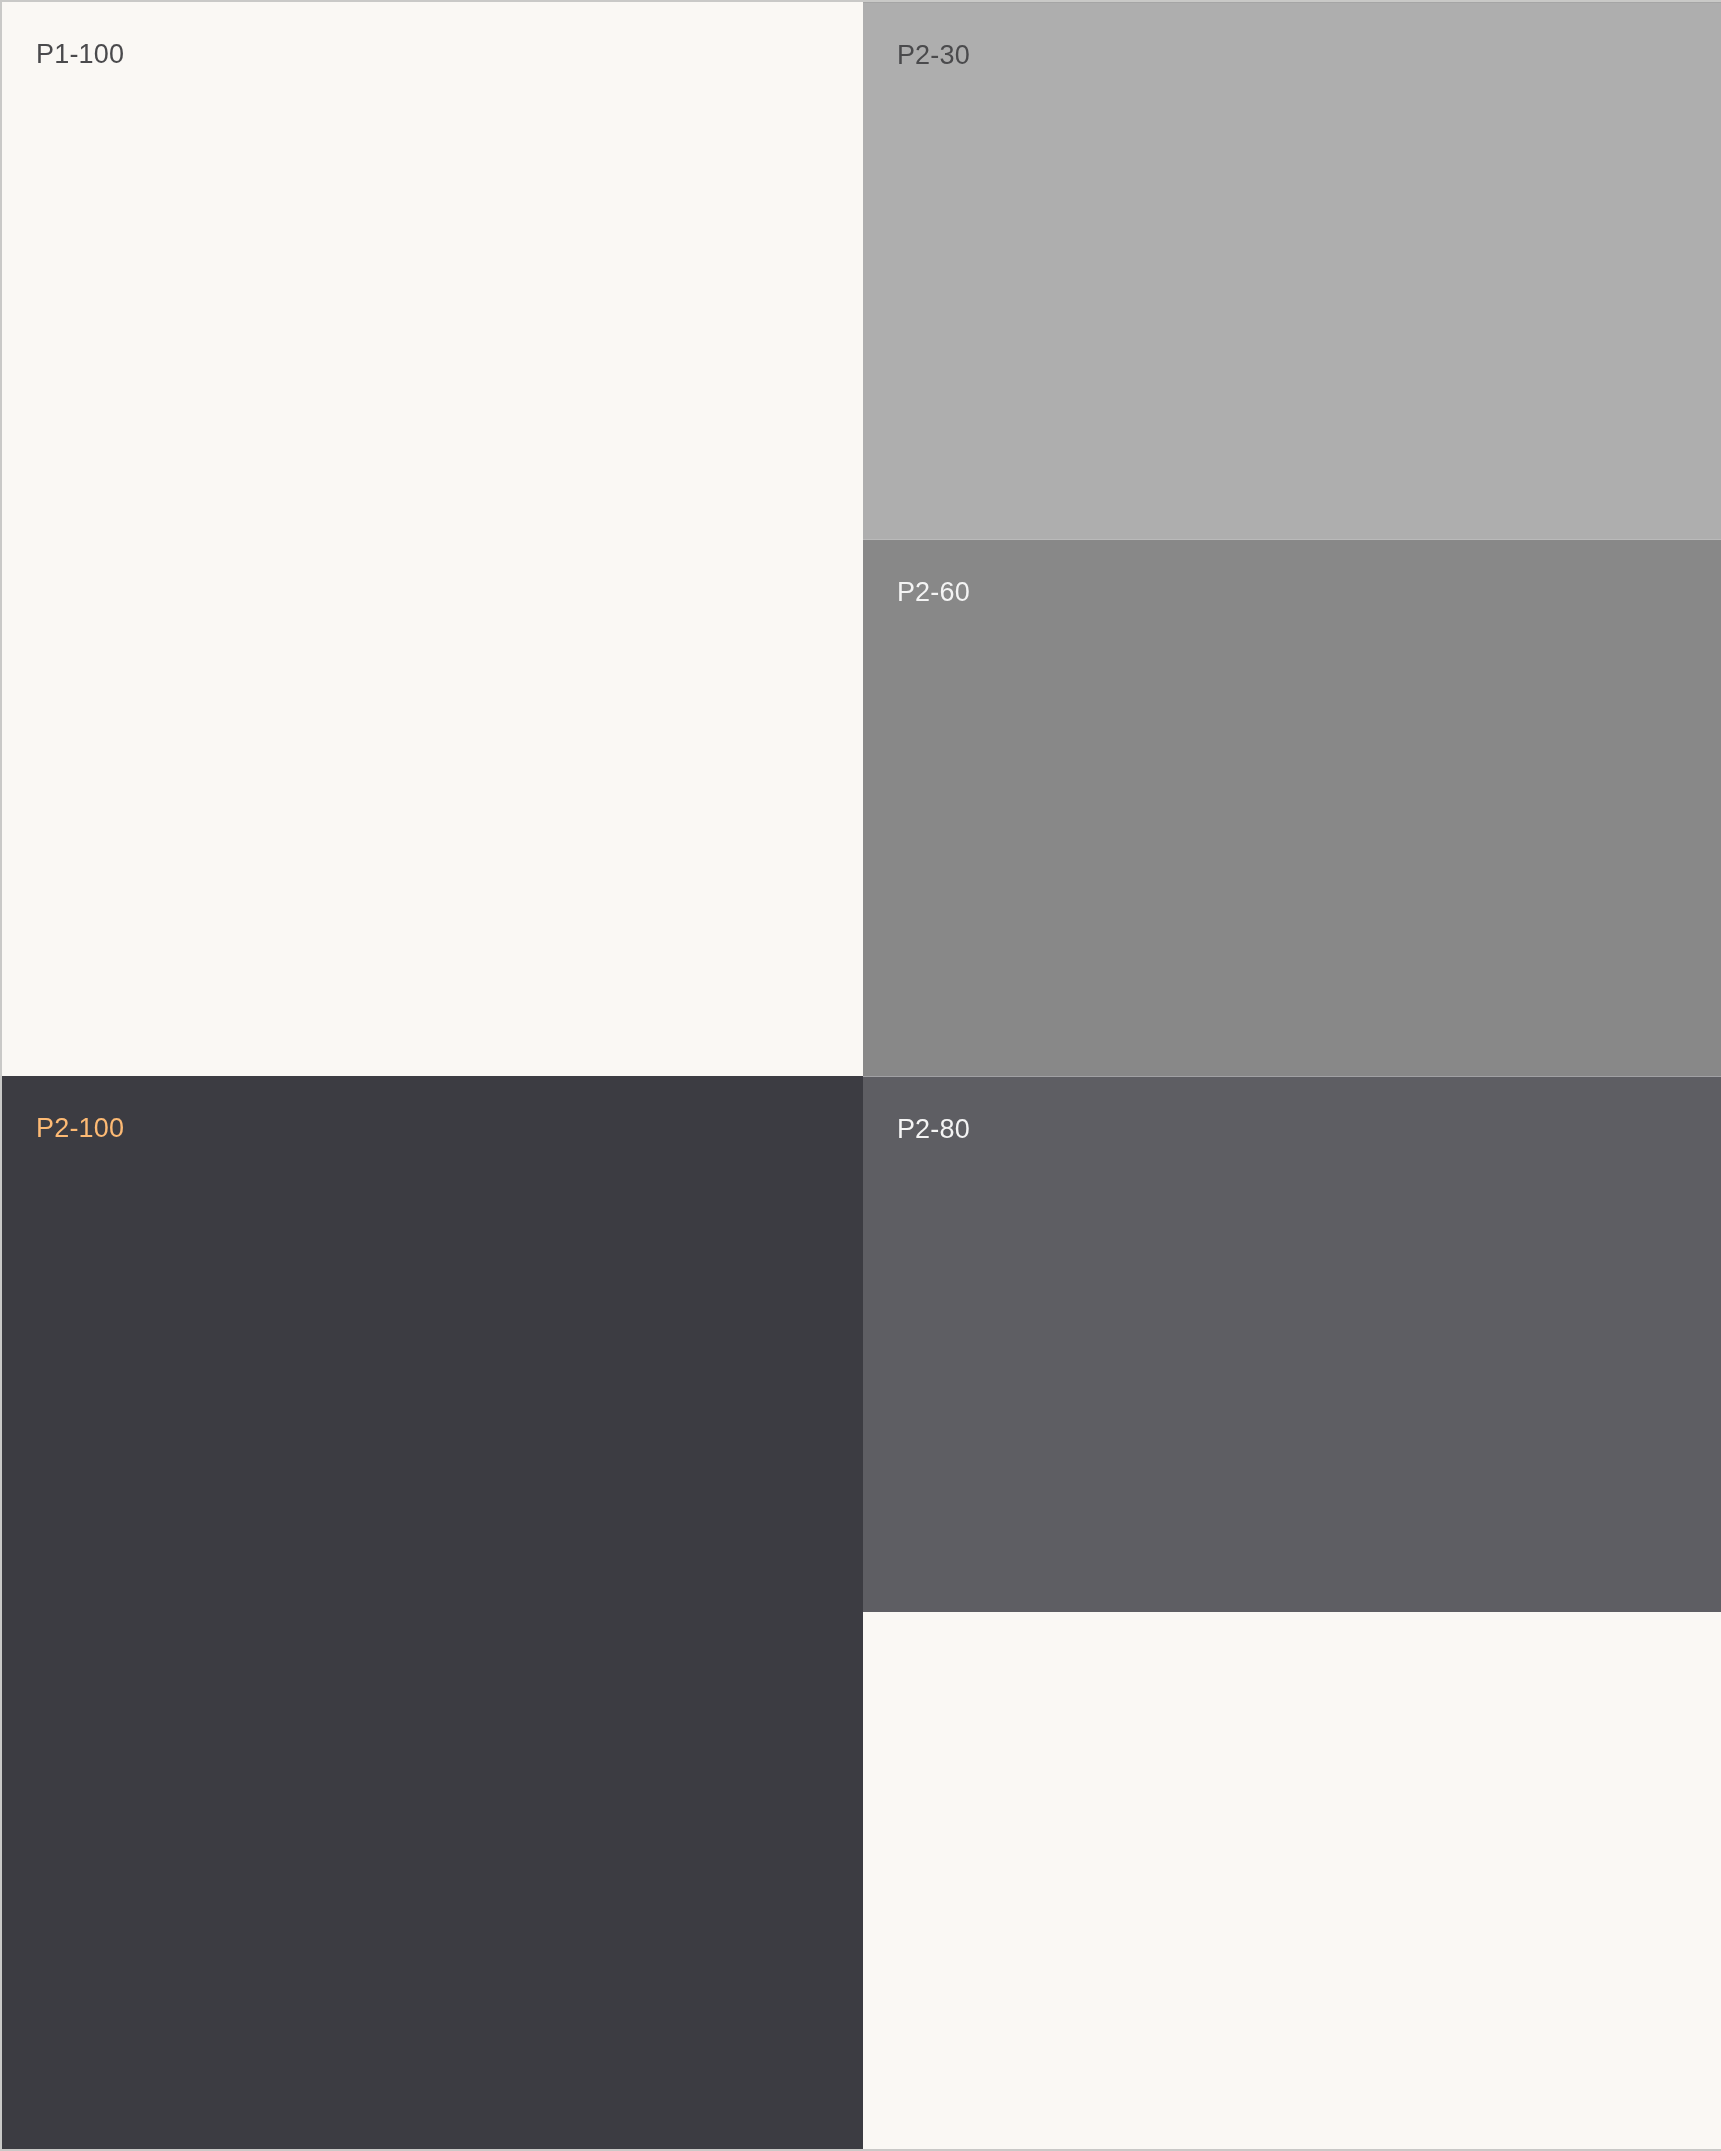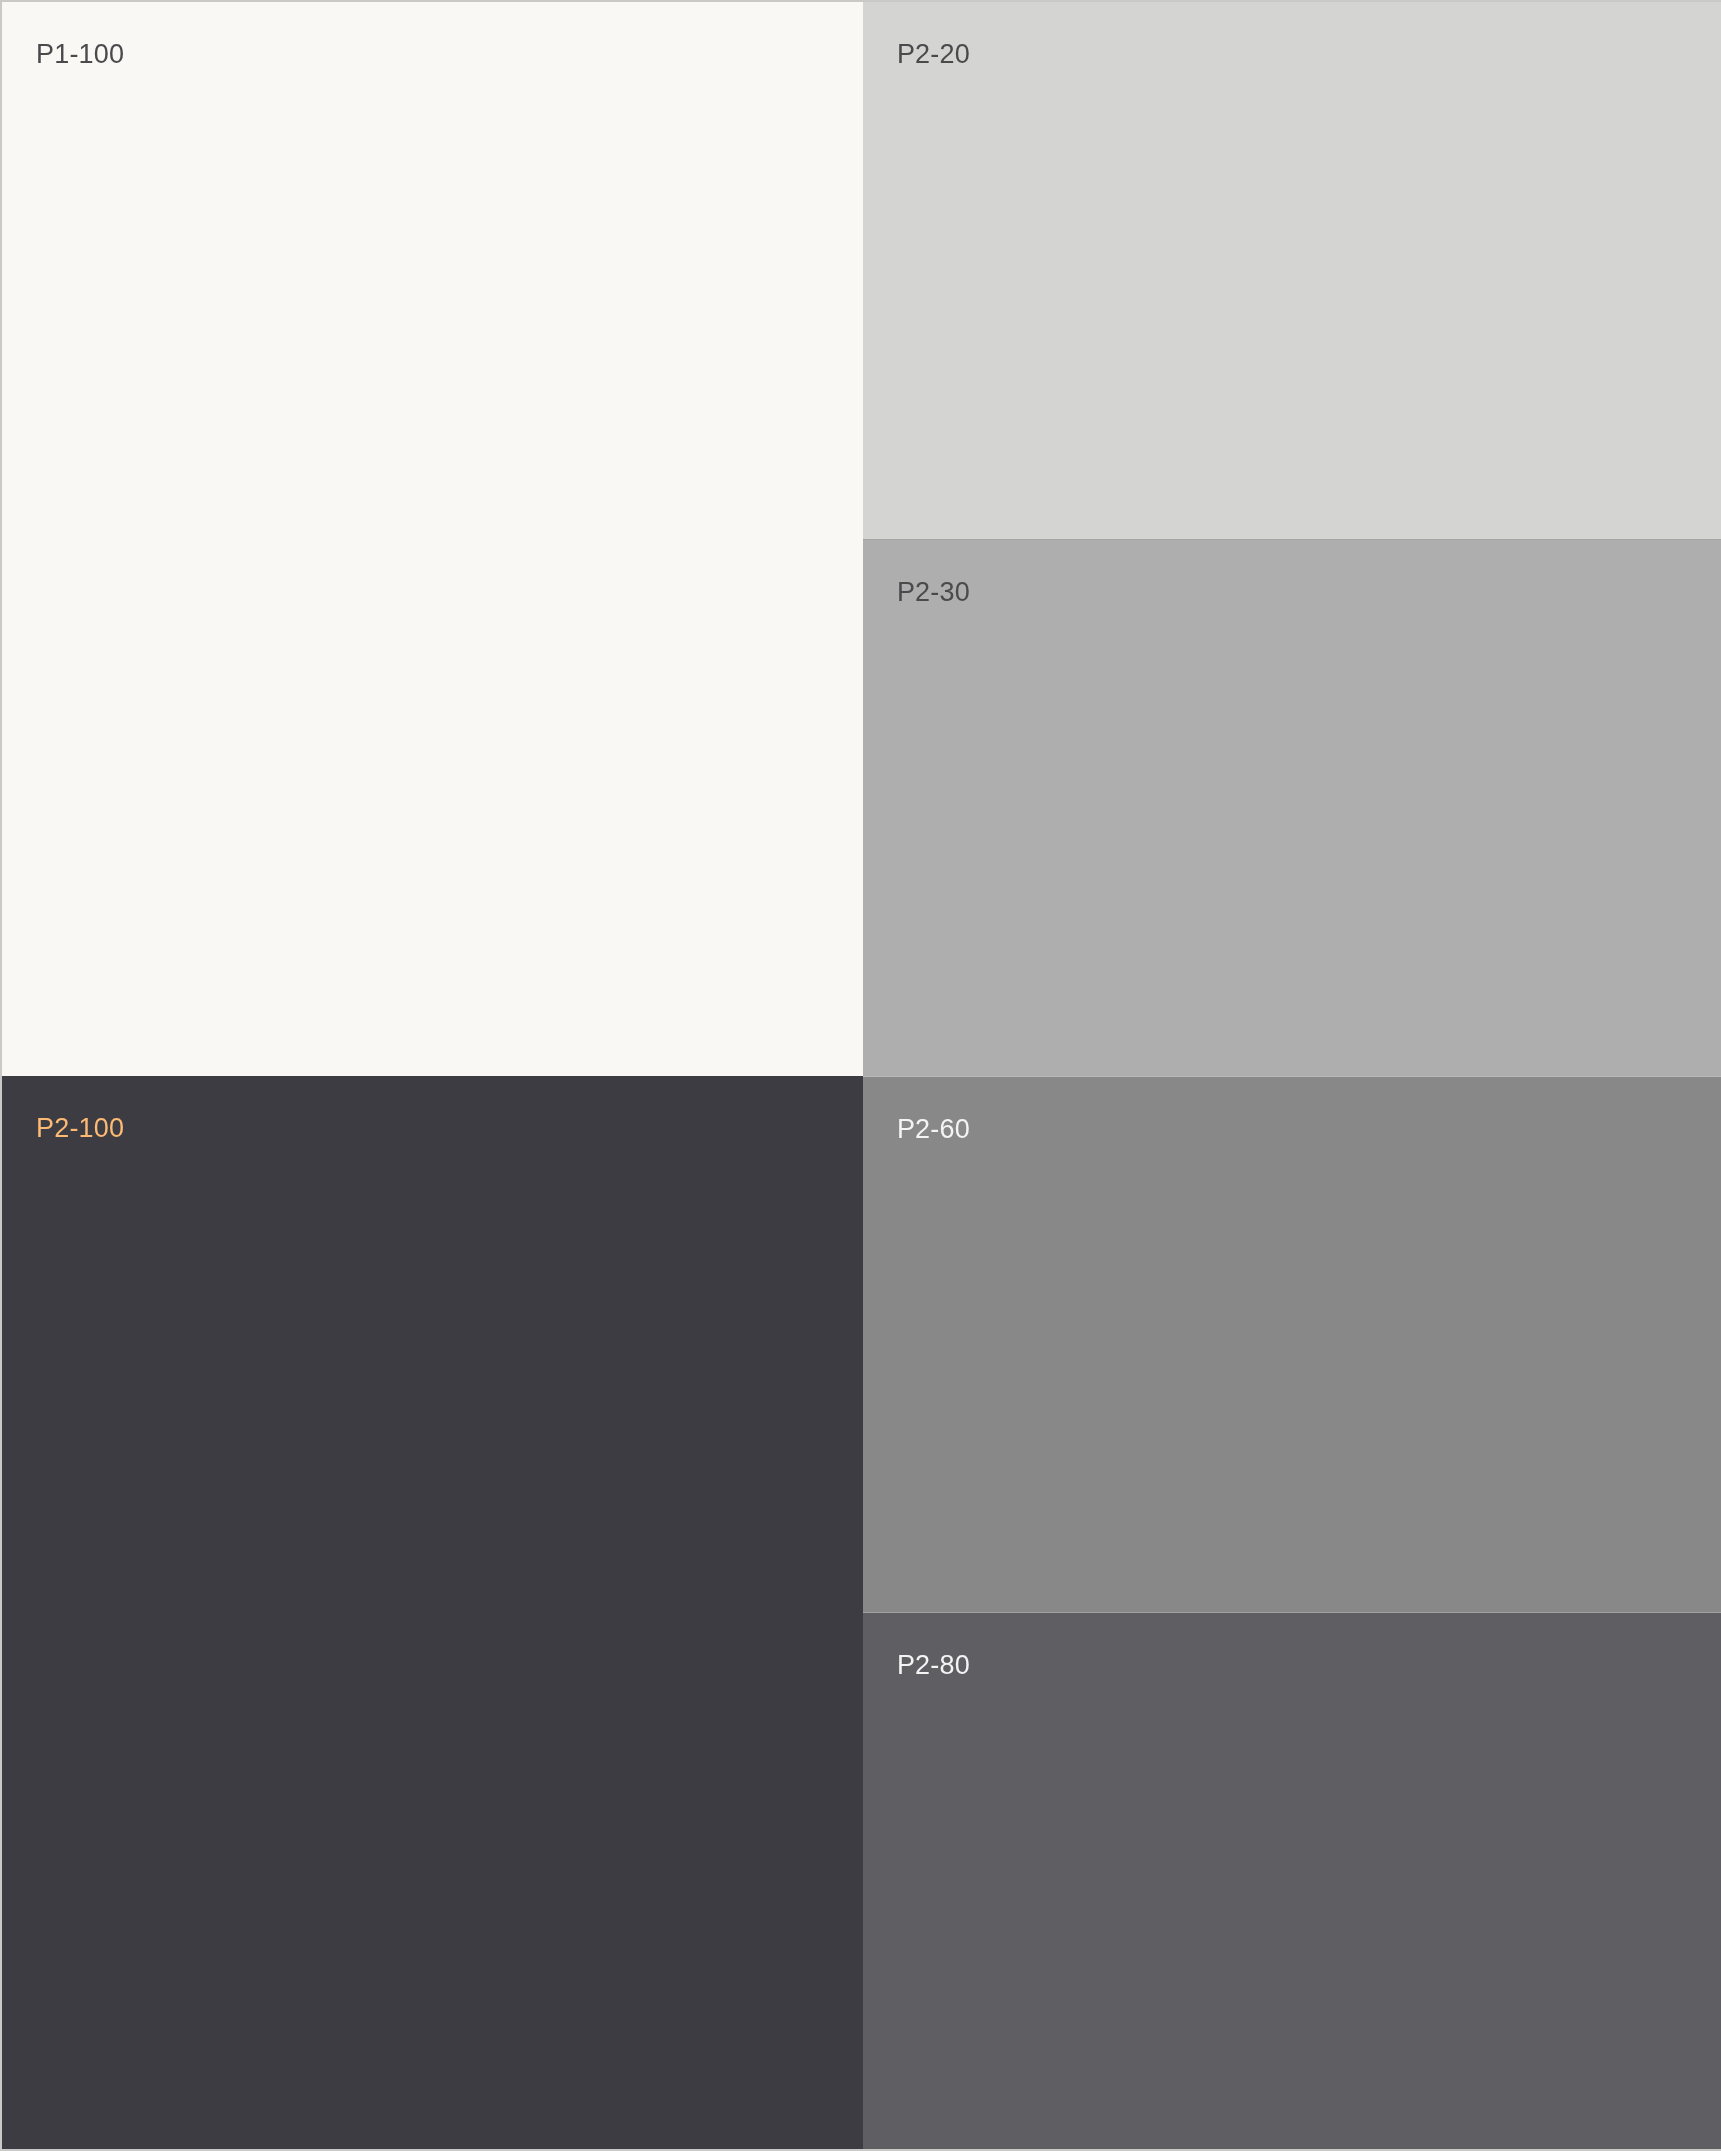--- a/index.html
+++ b/index.html
@@ -100,23 +100,20 @@
     </div>
 
     <div class="swatch col-left-half" id="sw-p2-100" style="background-color: rgb(60, 60, 66);">
       <span class="swatch-label label-light" style="color: #fdba74;">P2-100</span>
     </div>
 
   </div>
 
   <div class="palette-column column-right">
 
-    <div class="swatch col-right-quarter" id="sw-p2-20" style="background-color: rgb(212, 212, 211);">
-      <span class="swatch-label label-dark" style="color: rgb(74, 74, 76);">P2-20</span>
-    </div>
 
     <div class="swatch col-right-quarter sep-top-dark" id="sw-p2-40" style="background-color: rgb(174, 174, 174);">
       <span class="swatch-label label-dark" style="color: rgb(74, 74, 76);">P2-30</span>
     </div>
 
     <div class="swatch col-right-quarter sep-top" id="sw-p2-60" style="background-color: rgb(136, 136, 136);">
       <span class="swatch-label label-light" style="color: rgb(244, 244, 244);">P2-60</span>
     </div>
 
     <div class="swatch col-right-quarter sep-top" id="sw-p2-80" style="background-color: rgb(94, 94, 99); padding-left: 36px;">

